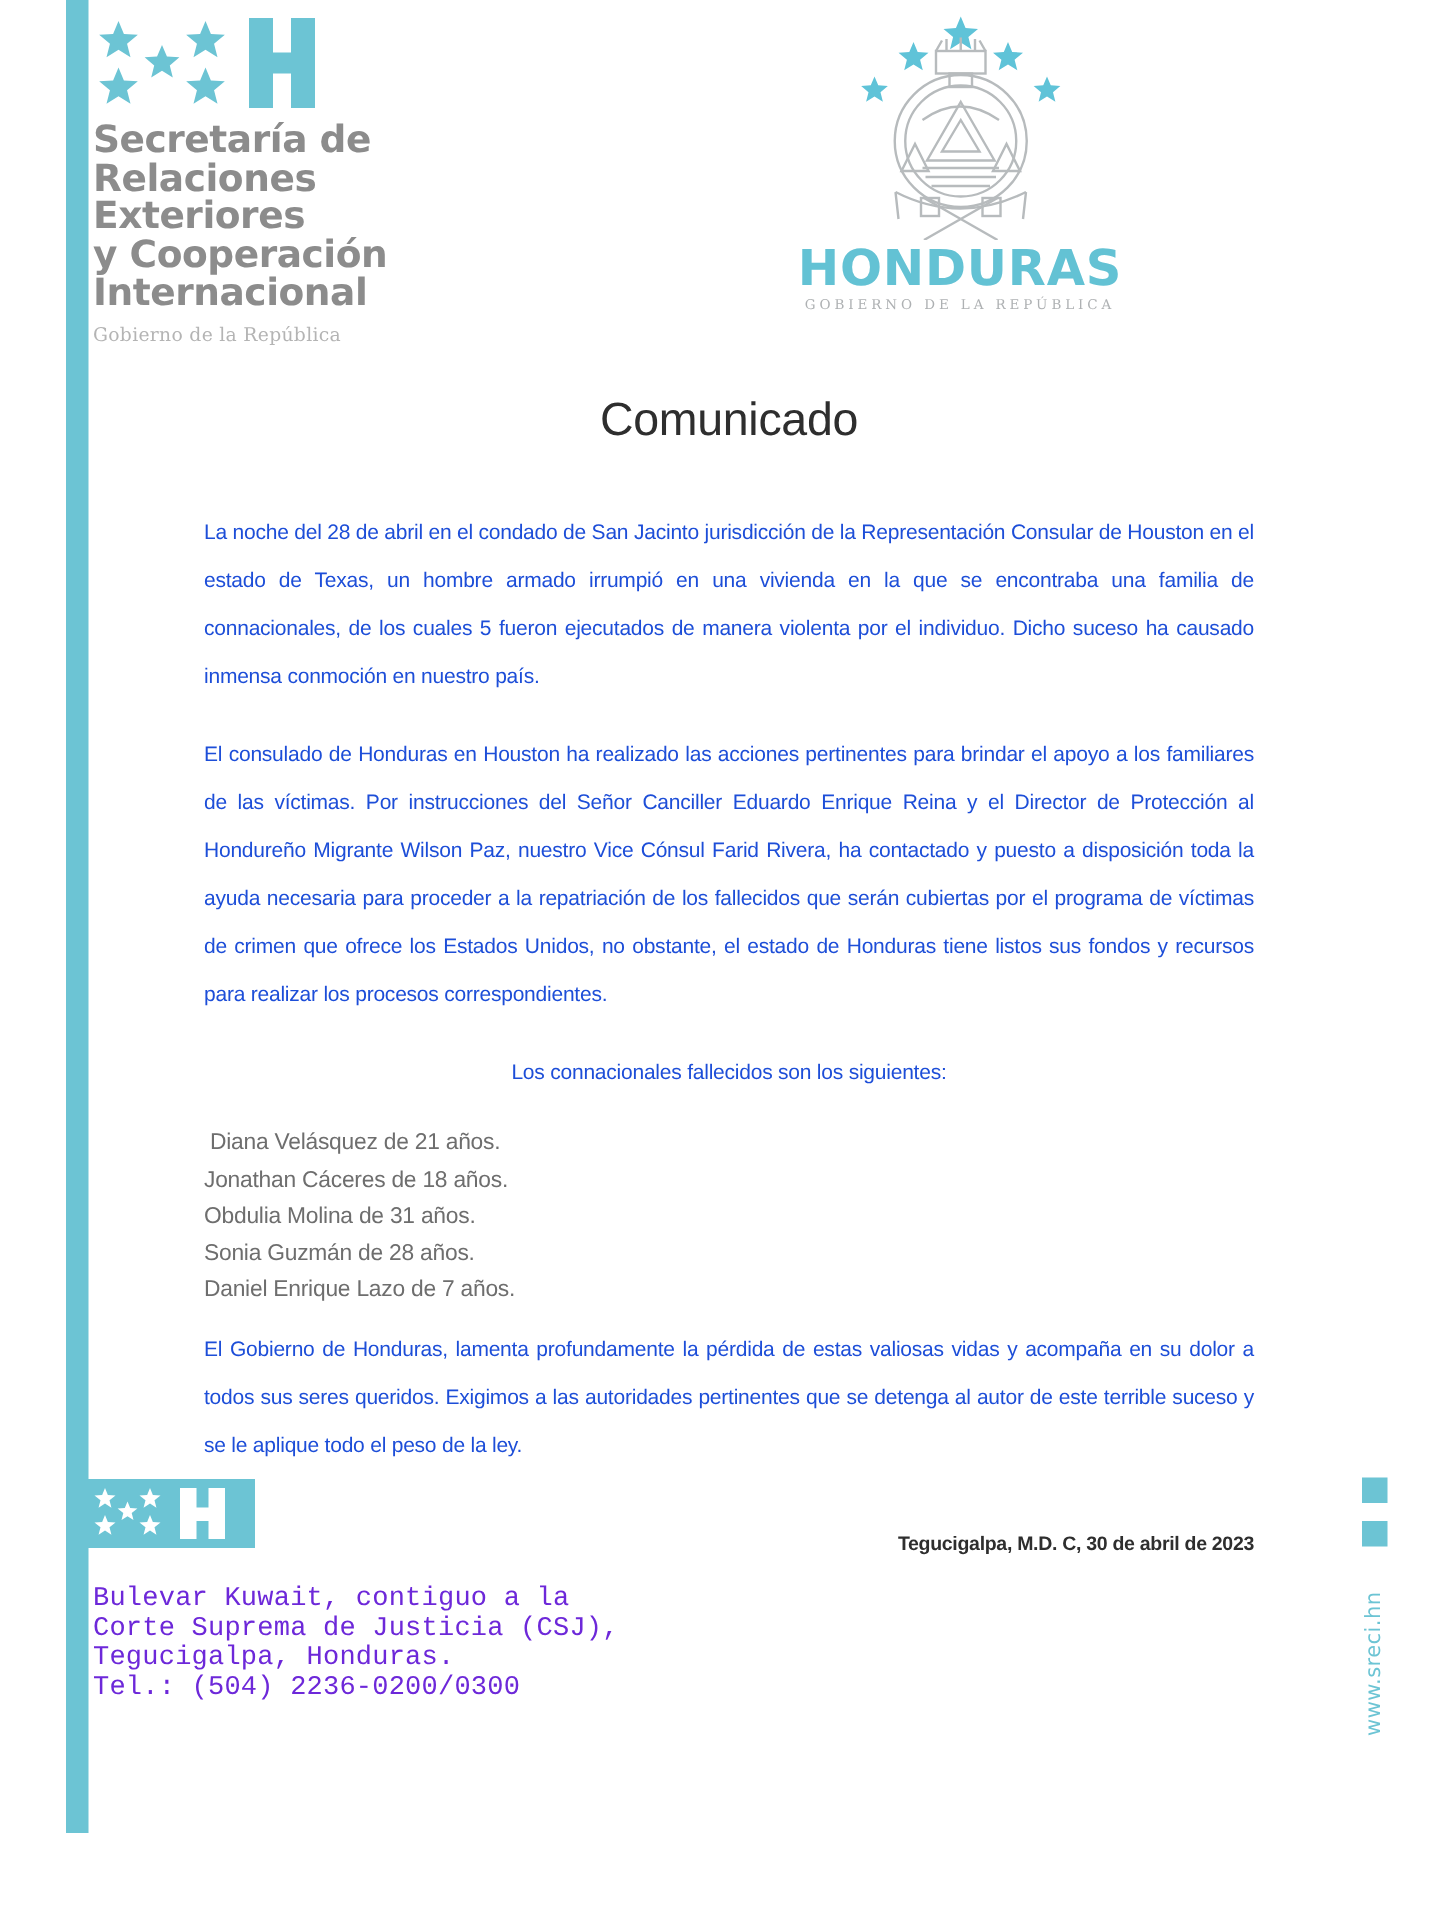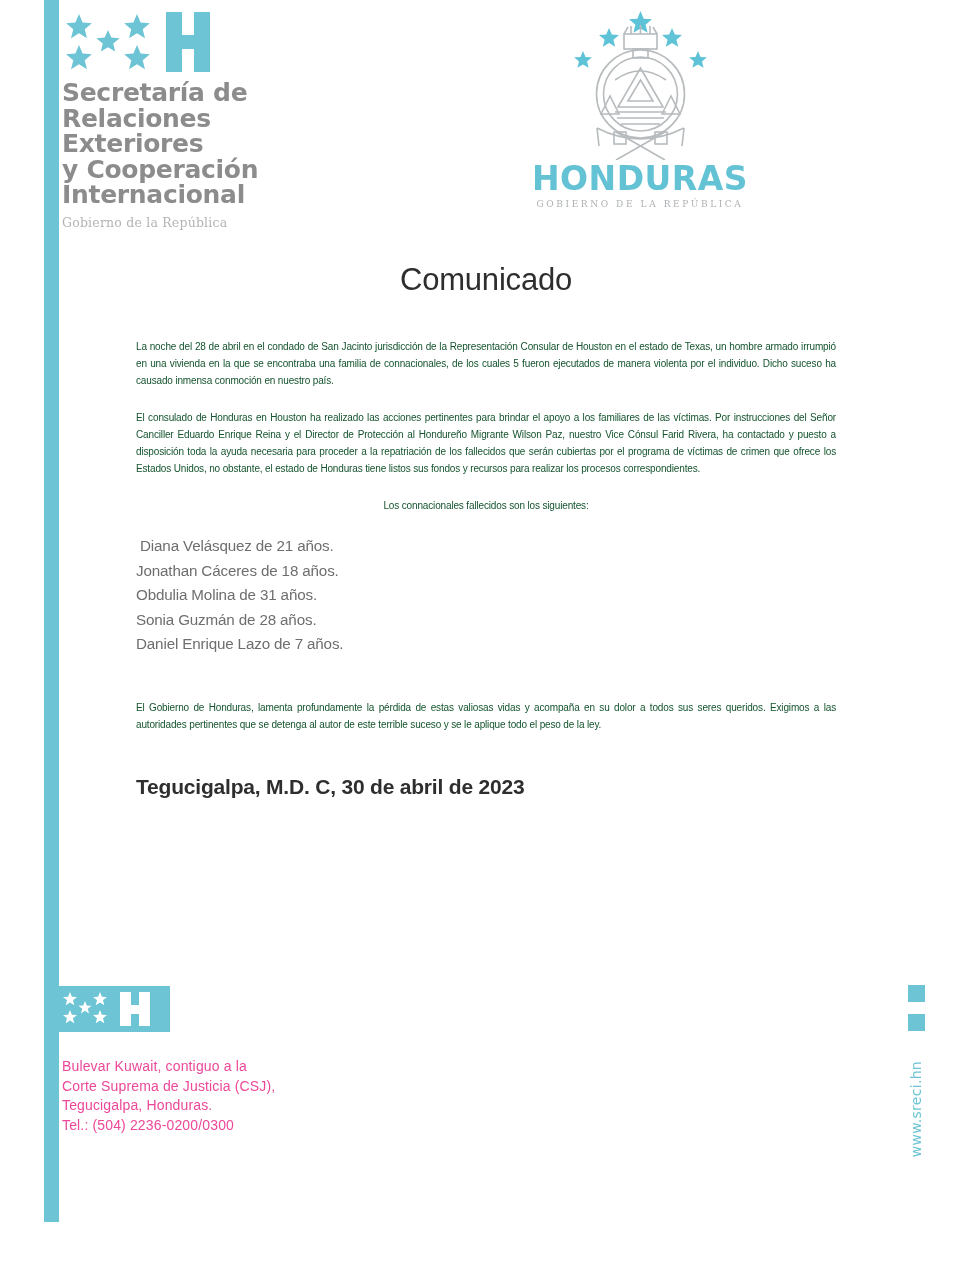--- a/index.html
+++ b/index.html
@@ -121,51 +121,51 @@
     font-family: "Liberation Sans", sans-serif;
     font-weight: normal;
     font-size: 31px;
     letter-spacing: -0.2px;
     color: #2e2e2e;
     margin-bottom: 40px;
   }
 
   .para {
     font-family: "Liberation Sans", sans-serif;
-    font-size: 10px;
-    line-height: 17px;
-    color: #14532d;
+    font-size: 14px;
+    line-height: 32px;
+    color: #1d4ed8;
     text-align: justify;
     text-justify: inter-word;
     margin-bottom: 20px;
     letter-spacing: -0.15px;
   }
 
   .para.no-justify { text-align: center; }
 
   .names {
     font-family: "Liberation Sans", sans-serif;
     font-size: 15.2px;
     line-height: 24.5px;
     color: #6e6e6e;
     letter-spacing: -0.15px;
     margin-top: 16px;
-    margin-bottom: 42px;
+    margin-bottom: 10px;
     list-style: none;
   }
 
   .names li:first-child { text-indent: 4px; }
 
   .closing { margin-top: 6px; margin-bottom: 42px; }
 
   .dateline {
-    text-align: left;
+    text-align: right;
     font-family: "Liberation Sans", sans-serif;
     font-weight: bold;
-    font-size: 21px;
+    font-size: 13px;
     color: #2e2e2e;
     letter-spacing: -0.2px;
     margin-top: 14px;
   }
 
   
   .footer {
     position: absolute;
     left: 0;
     top: 975px;
@@ -181,24 +181,24 @@
     height: 46px;
     background: #6cc4d4;
   }
 
   .footer-mark svg { display: block; }
 
   .footer-address {
     position: absolute;
     left: 62px;
     top: 82px;
-    font-family: Liberation Sans, sans-serif;
-    font-size: 14px;
+    font-family: Liberation Mono, monospace;
+    font-size: 18px;
     line-height: 19.5px;
-    color: #ec4899;
+    color: #6d28d9;
     letter-spacing: 0.15px;
     white-space: pre-line;
   }
 
   
   .footer-right {
     position: absolute;
     right: 24px;
     top: 10px;
     width: 40px;

